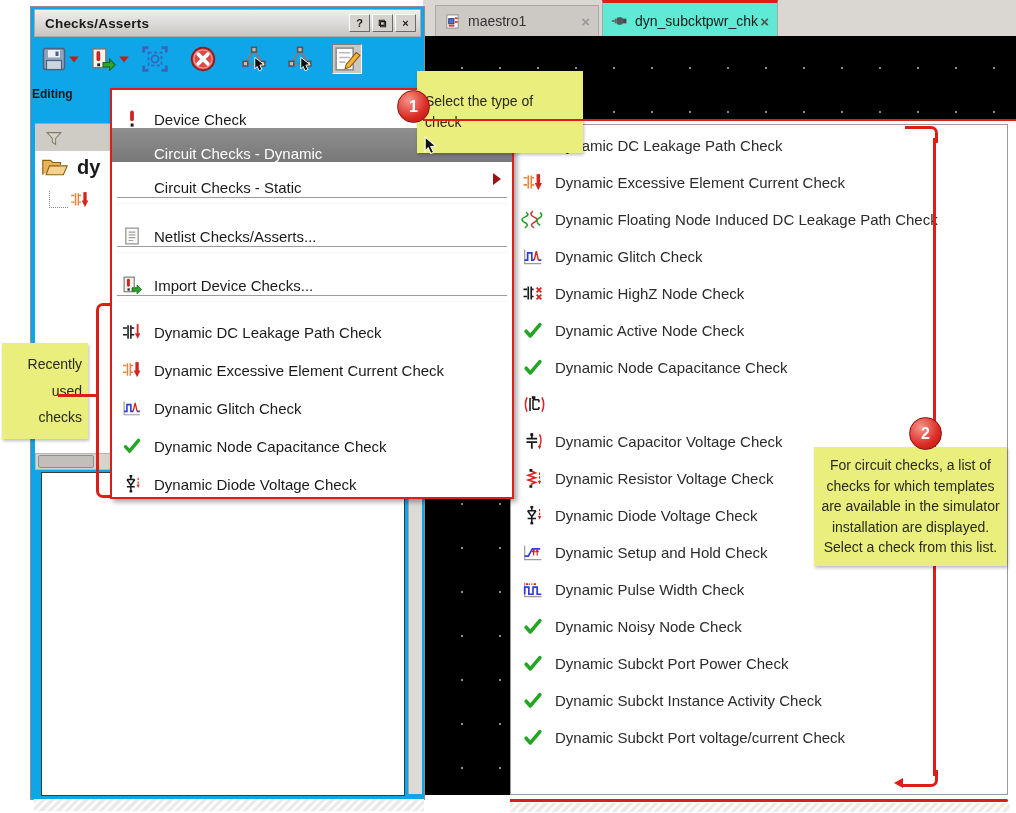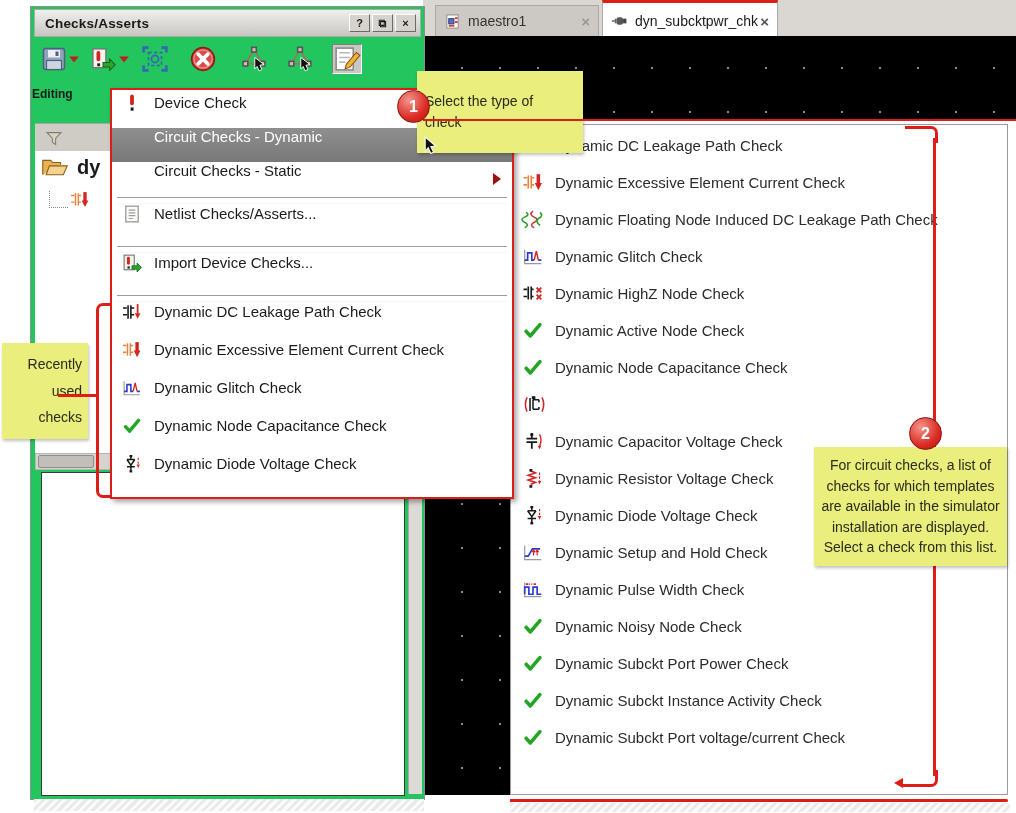--- a/index.html
+++ b/index.html
@@ -1,20 +1,20 @@
 <!DOCTYPE html>
 <html style="--accent: #dd1d18; --callout: #e9ee7c;"><head>
 <meta charset="utf-8">
 <style>
   html,body{margin:0;padding:0;background:#fff;}
   #stage{position:relative;width:1016px;height:813px;background:#fff;overflow:hidden;
          font-family:"Liberation Sans","DejaVu Sans",sans-serif;color:#1a1a1a;}
   .abs{position:absolute;}
   
-  #panel{left:30px;top:6px;width:393px;height:792px;background:#22c55e;border:1px solid #8f8f8f;}
+  #panel{left:30px;top:6px;width:393px;height:792px;background:#0ea5e9;border:1px solid #8f8f8f;}
   #titlebar{left:3px;top:2px;right:3px;height:26px;background:linear-gradient(#efefef,#c9c6c1);
             border:1px solid #aaa;display:flex;align-items:center;}
   #titlebar .t{font-weight:bold;font-size:13.5px;margin-left:10px;letter-spacing:.2px;}
   #tb-btns{margin-left:auto;margin-right:4px;display:flex;gap:2px;}
   .winbtn{width:19px;height:16px;background:#d6d3ce;border:1px solid;border-color:#fff #6a6a6a #6a6a6a #fff;
           font-size:11px;font-weight:bold;display:flex;align-items:center;justify-content:center;cursor:default;}
   #toolbar{left:3px;top:30px;right:3px;height:44px;display:flex;align-items:center;}
   .tbtn{display:flex;align-items:center;justify-content:center;}
   .tbtn svg{display:block;}
   .tbtn.pressed{border:1px solid;border-color:#808080 #fdfdfd #fdfdfd #808080;background:#cbc8c3;}
@@ -27,32 +27,32 @@
   .tree-row .lbl{font-weight:bold;font-size:20px;margin-left:8px;}
   .tree-stub{margin-left:14px;width:18px;height:16px;border-left:1px dotted #888;border-bottom:1px dotted #888;}
   #hscroll{left:4px;top:446px;width:371px;height:15px;background:#d7d4cf;border:1px solid #b5b5b5;}
   #hthumb{left:2px;top:1px;width:54px;height:11px;background:#c2bfba;border:1px solid #8e8e8e;border-radius:2px;}
   #lower-pane{left:10px;top:465px;width:362px;height:322px;background:#fff;border:1px solid #3a3a3a;}
   #vscroll{left:377px;top:116px;width:13px;height:671px;background:#dcdad6;border-left:1px solid #a8a8a8;}
   
   #tabbar{left:423px;top:0;width:593px;height:36px;background:#dad7d2;}
   .tab{position:absolute;display:flex;align-items:center;font-size:14px;}
   #tab-maestro{left:12px;top:5px;width:162px;height:30px;background:#ccc9c5;border:1px solid #a8a8a8;border-bottom:none;color:#333;}
-  #tab-dyn{left:179px;top:0;width:174px;height:36px;background:#ffffff;border:1px solid #a8a8a8;border-top:3px solid var(--accent);font-weight:normal;}
+  #tab-dyn{left:179px;top:0;width:174px;height:36px;background:#5eead4;border:1px solid #a8a8a8;border-top:3px solid var(--accent);font-weight:normal;}
   .tab .ticon{width:17px;height:15px;margin:0 7px 0 8px;}
   .tab .tclose{margin-left:auto;margin-right:8px;color:#999;font-size:15px;font-weight:bold;}
   #tab-dyn .tclose{color:#555;}
   .canvas{background:#000;background-image:radial-gradient(circle,#8a8a8a 1px,transparent 1.6px);
           background-size:38px 44px;background-position:20px 10px;}
   #canvas-top{left:423px;top:36px;width:593px;height:84px;}
   #canvas-left{left:423px;top:120px;width:88px;height:675px;}
   
   #menu{left:110px;top:88px;width:400px;background:#fff;border:2px solid var(--accent);
         box-shadow:3px 3px 5px rgba(0,0,0,.35);padding:4px 0;z-index:30;}
-  .m-item{position:relative;display:flex;align-items:flex-start;height:34px;padding-left:8px;font-size:15px;}
+  .m-item{position:relative;display:flex;align-items:flex-end;height:34px;padding-left:8px;font-size:15px;}
   .m-item.tall{height:40px;}
   .m-item.recent{height:38px;}
   .m-item .icon{width:24px;height:18px;flex:0 0 24px;display:flex;align-items:center;justify-content:center;}
   .m-item .icon svg{width:100%;height:100%;}
   .m-item .lab{margin-left:10px;white-space:nowrap;}
   .m-item.highlighted{background:linear-gradient(#8f8f8f,#787878);color:#fff;}
   .m-item.submenu::after{content:"";position:absolute;right:11px;top:50%;margin-top:-6px;
         border-left:8px solid #9c1410;border-top:6px solid transparent;border-bottom:6px solid transparent;}
   .m-item.separator{height:5px;margin:1px 5px;border-top:1px solid #9c9c9c;border-bottom:1px solid #f7f7f7;padding:0;}
   

